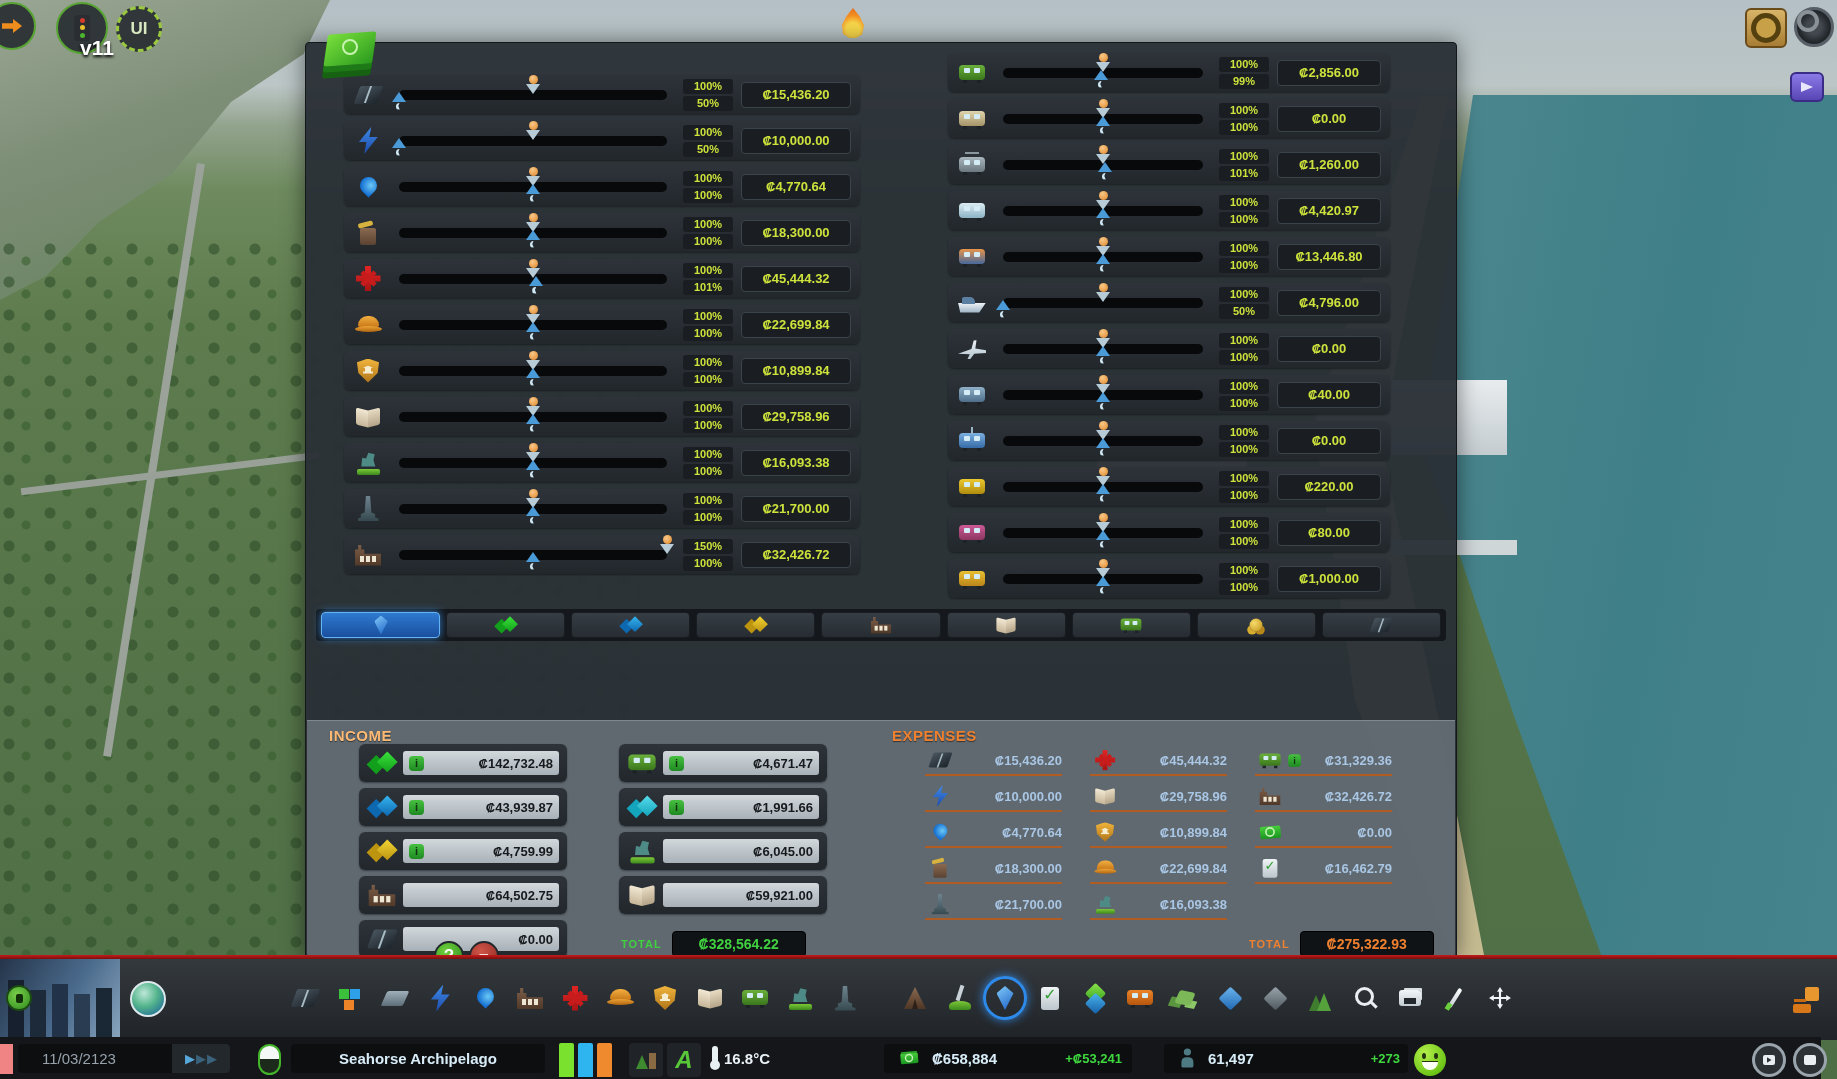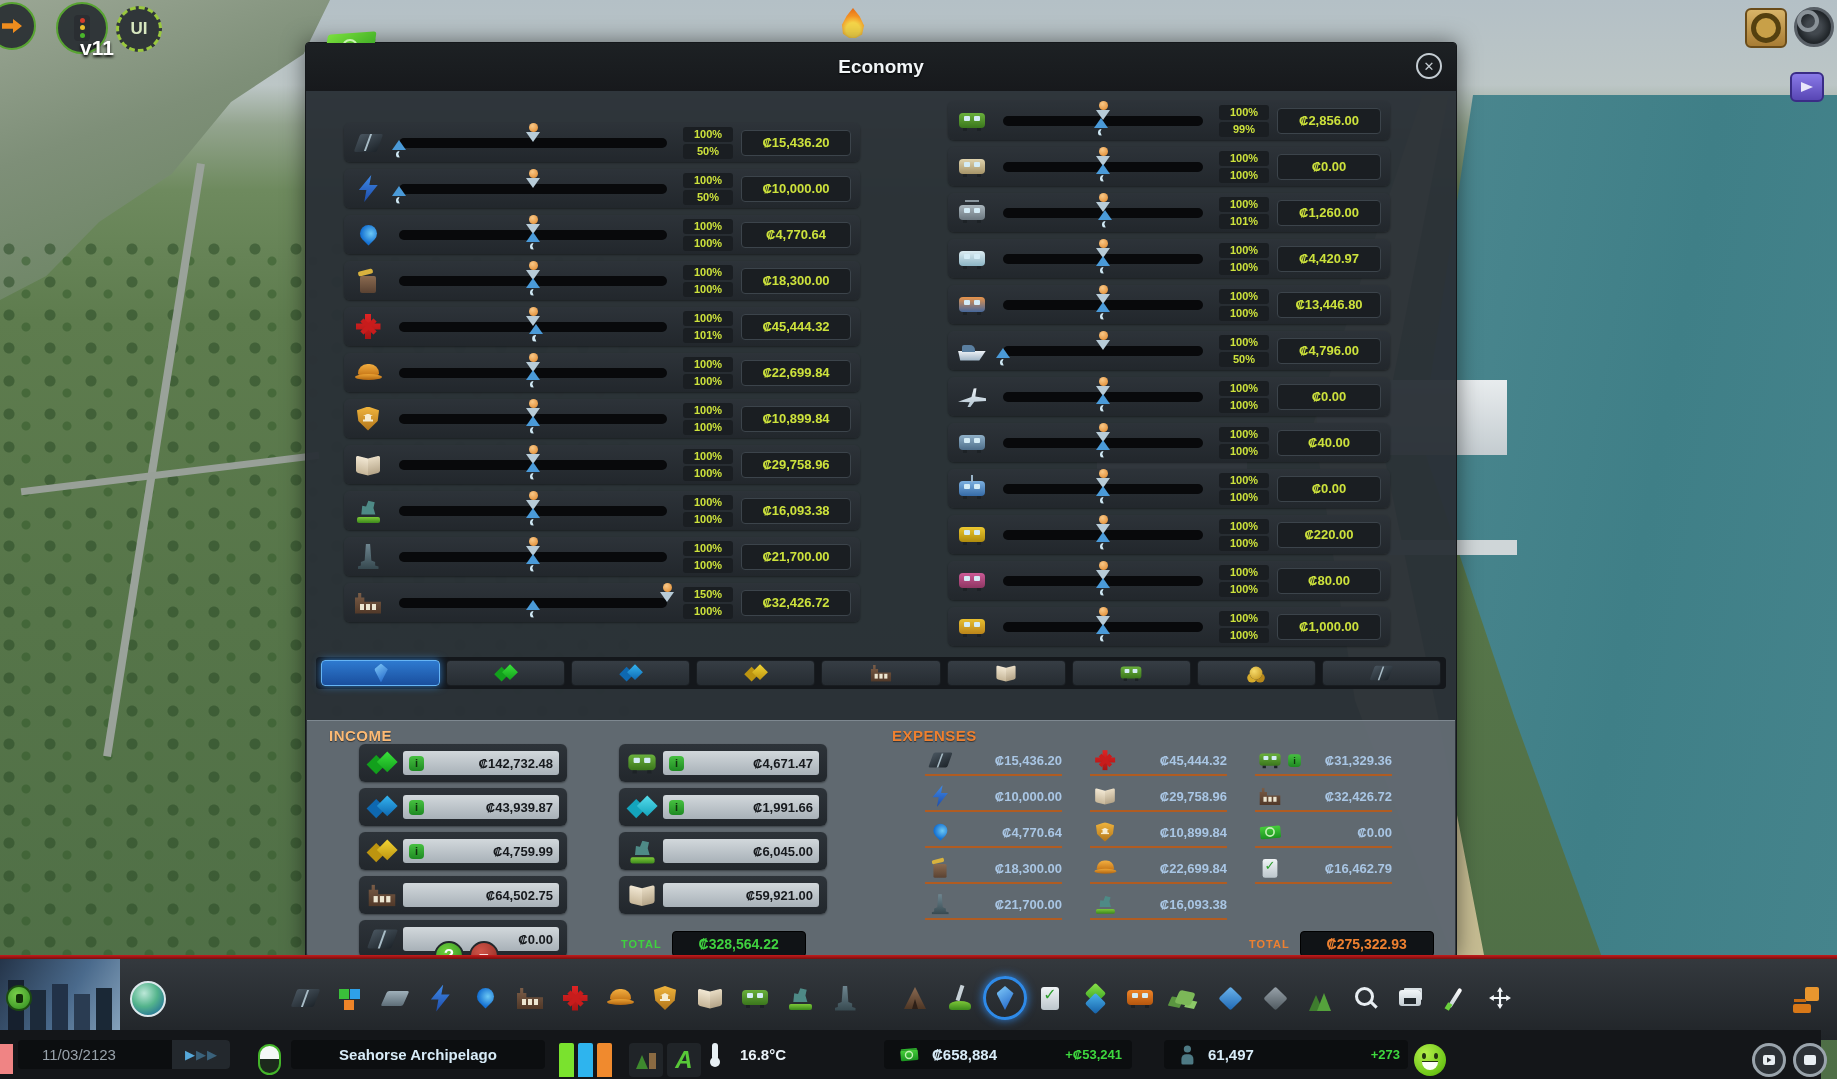--- a/index.html
+++ b/index.html
@@ -187,38 +187,38 @@
   .city-thumb{position:absolute;left:0;top:0;width:120px;height:81px;background:linear-gradient(120deg,#25354a,#4a6a8c 55%,#8aa6be);overflow:hidden}
   .city-thumb::before{content:"";position:absolute;left:8px;bottom:0;width:16px;height:60px;background:#16202e;box-shadow:22px 10px 0 #1c2a3a,44px 4px 0 #223248,66px 14px 0 #2a3c52,88px 8px 0 #1a2836}
   .city-lock{position:absolute;left:6px;top:26px}
   .tool-globe{position:absolute;left:130px;top:22px}
   .tool-row{position:absolute;left:288px;top:22px;display:flex;gap:11px;align-items:center}
   .tool{width:34px;height:34px;display:flex;align-items:center;justify-content:center;cursor:pointer;position:relative}
   .tool.sel::before{content:"";position:absolute;inset:-5px;border:3px solid #2e8ae8;border-radius:50%;box-shadow:0 0 10px rgba(50,140,240,.9)}
   .tool-gap{width:14px}
   .tool-forklift{position:absolute;right:14px;top:24px}
 
-  .statusbar{position:absolute;left:0;right:16px;bottom:0;height:49px;background:#141619;display:flex;align-items:center}
+  .statusbar{position:absolute;left:0;right:16px;bottom:0;height:42px;background:#141619;display:flex;align-items:center}
   .corner-pink{position:absolute;left:0;bottom:5px;width:13px;height:30px;background:#f08484}
   .sb-box{height:29px;background:#0c0e10;border-radius:4px;display:flex;align-items:center;color:#d8ecf8}
   .date-box{position:absolute;left:18px;width:212px;padding-left:24px;justify-content:space-between}
   .date-text{color:#98a2ab;font-size:15px}
   .play-box{height:29px;width:58px;background:#23282d;border-radius:0 4px 4px 0;display:flex;align-items:center;justify-content:center;gap:1px;cursor:pointer}
   .play-box span{color:#56a8da;font-size:13px}
   .play-box span.dim{opacity:.45}
   .tl-capsule{position:absolute;left:258px;width:23px;height:31px;border-radius:12px;border:2px solid #44b42a;background:linear-gradient(#f4f8f6 0 48%,#1c2a1c 48% 100%);bottom:4px}
   .city-box{position:absolute;left:291px;width:254px;justify-content:center;font-size:15px;font-weight:bold}
   .rci{position:absolute;left:559px;bottom:2px;display:flex;gap:4px;align-items:flex-end}
   .rci b{width:15px;height:34px;border-radius:2px 2px 0 0}
   .sb-sq{position:absolute;width:34px;height:34px;bottom:2px;background:#202428;border-radius:4px;display:flex;align-items:center;justify-content:center}
   .tree-sq{left:629px}
   .tree-sq::before{content:"";position:absolute;left:7px;top:6px;border:6px solid transparent;border-bottom:14px solid #3e8a2e}
   .tree-sq::after{content:"";position:absolute;right:7px;top:10px;width:7px;height:16px;background:#8a6a42}
   .a-sq{left:667px;color:#58c838;font-size:24px;font-weight:bold;font-style:italic}
-  .temp-wrap{position:absolute;left:706px;display:flex;align-items:center;gap:16px;color:#eaf2f8;font-size:15px;font-weight:bold}
+  .temp-wrap{position:absolute;left:706px;display:flex;align-items:center;gap:0;color:#eaf2f8;font-size:15px;font-weight:bold}
   .money-box{position:absolute;left:884px;width:248px;padding:0 10px;gap:8px}
   .money-amt{font-size:15px;font-weight:bold}
   .delta{margin-left:auto;color:#3ed83e;font-size:13px;font-weight:bold}
   .pop-box{position:absolute;left:1164px;width:244px;padding:0 8px;gap:6px}
   .smiley-wrap{position:absolute;left:1414px;bottom:3px}
   .cam-a{position:absolute;left:1752px;bottom:2px}
   .cam-b{position:absolute;left:1793px;bottom:2px}
 
   
   .mod-circle{position:absolute;border-radius:50%;background:rgba(40,46,50,.92);border:2px solid #58a432;display:flex;align-items:center;justify-content:center}
@@ -255,24 +255,20 @@
 </div>
 <div class="tmpe-ver">v11</div>
 <div class="mod-circle mod-ui">UI</div>
 <div class="flame-top ic ic-flame"></div>
 <div class="tr-gearbox ic-gearbox"></div>
 <div class="tr-gear ic-gear"></div>
 <div class="tr-purple ic-purple"></div>
 
 <div class="panel">
   <div class="cash-stack"></div>
-  <div class="panel-header">
-    <div class="panel-title">Economy</div>
-    <div class="close-btn">✕</div>
-  </div>
   <div class="budget-wrap">
     <div class="bcol-left" id="budget-left">
         <div class="b-row">
           <div class="ic ic-roads"></div>
           <div class="slider">
             <div class="track"></div>
             <div class="handle day" style="left: calc(50% - 8px);">
               <div class="knob"></div>
               <div class="arr"></div>
             </div>

